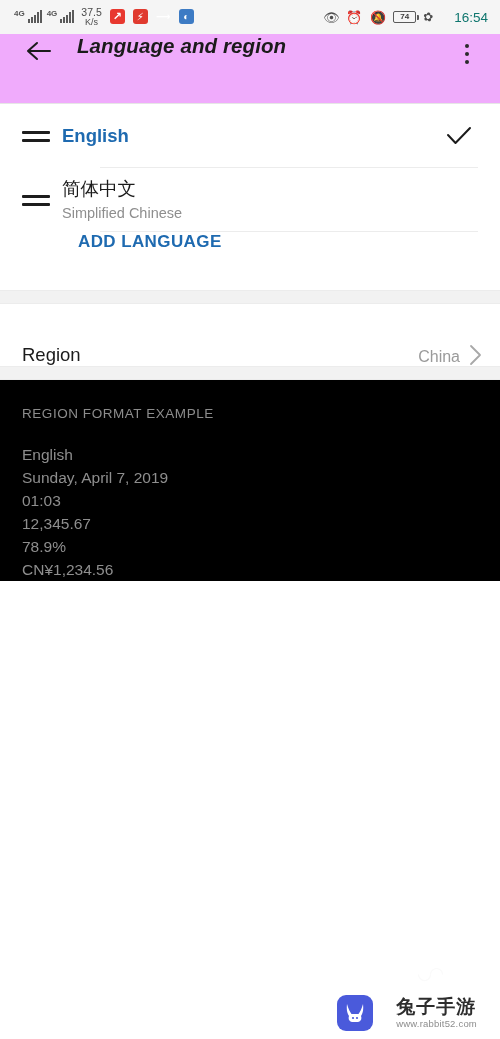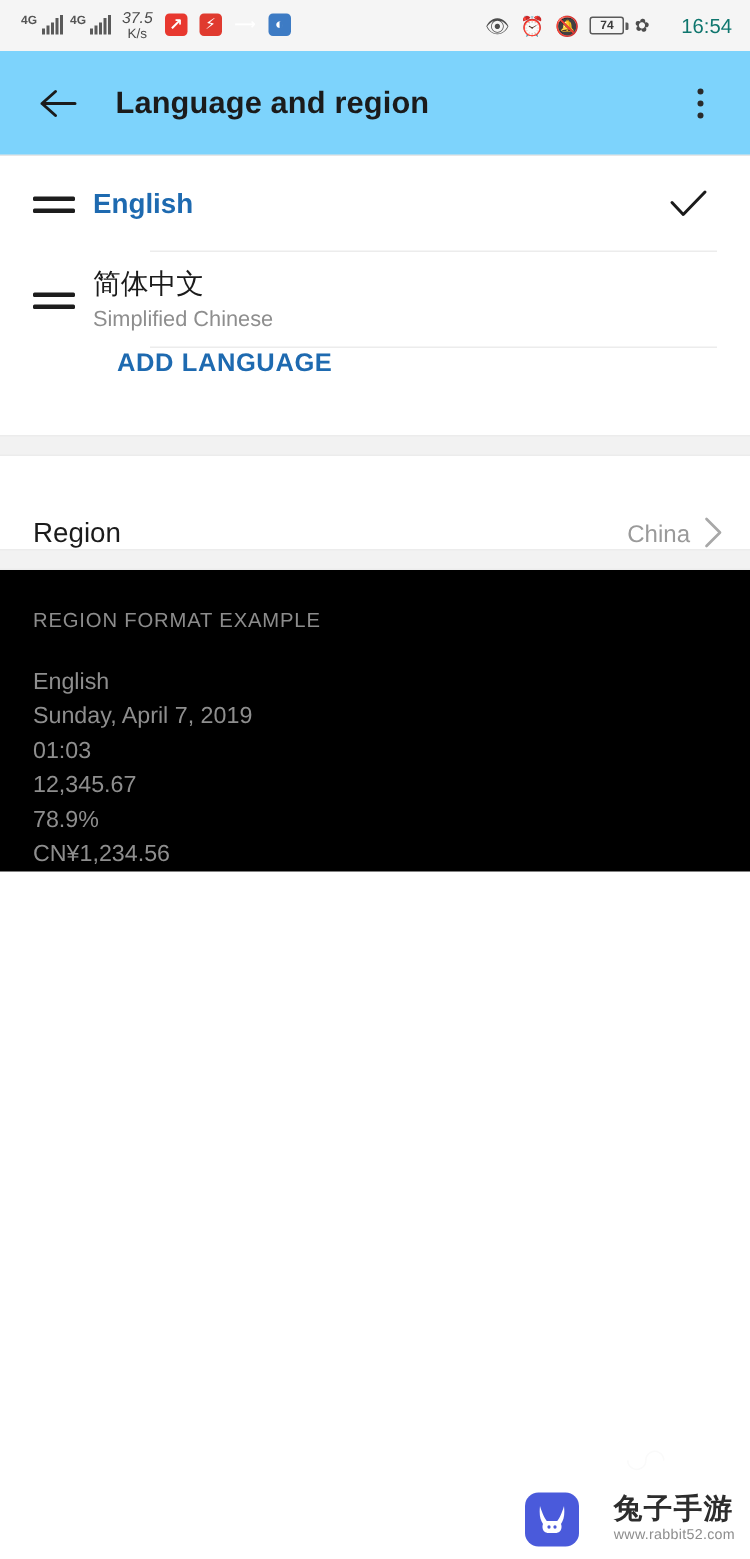--- a/index.html
+++ b/index.html
@@ -25,21 +25,21 @@
   .gen{ font-size:8px; color:#555; line-height:1; font-weight:700; transform:translateY(-5px); }
   .bars{ display:flex; align-items:flex-end; gap:1px; height:13px; }
   .bars i{ display:block; width:2px; background:#5a5a5a; }
   .bars i:nth-child(1){ height:4px; }
   .bars i:nth-child(2){ height:6px; }
   .bars i:nth-child(3){ height:8px; }
   .bars i:nth-child(4){ height:11px; }
   .bars i:nth-child(5){ height:13px; }
 
   .netspeed{ margin-left:2px; line-height:.95; text-align:center; color:#4a4a4a; }
-  .netspeed .v{ font-size:10.5px; display:block;font-style:italic; }
+  .netspeed .v{ font-size:10.5px; display:block; }
   .netspeed .u{ font-size:9px; display:block; }
 
   .appicon{ width:15px; height:15px; border-radius:3px; margin-left:3px; position:relative; overflow:hidden; }
   .appicon.red{ background:#e8382f; }
   .appicon.red2{ background:#e03a2f; }
   .appicon.blue{ background:#3d7bc4; }
   .appicon.plain{ background:transparent; }
   .appicon .gl{ position:absolute; inset:0; display:flex; align-items:center; justify-content:center;
                 color:#fff; font-size:10px; font-weight:700; }
   .arrowglyph{ color:#d8342a; font-size:13px; line-height:1; font-weight:700; }
@@ -48,23 +48,24 @@
   .battery{ width:23px; height:12px; border:1.4px solid #5a5a5a; border-radius:2px;
             position:relative; display:flex; align-items:center; justify-content:center; }
   .battery:after{ content:""; position:absolute; right:-3.5px; top:3px; width:2px; height:5px;
                   background:#5a5a5a; border-radius:0 1px 1px 0; }
   .battery span{ font-size:8px; color:#3b3b3b; font-weight:700; line-height:1; }
   .leaf{ color:#4d4d4d; font-size:12px; transform:rotate(10deg); }
   .clock{ font-size:13.5px; color:#0f766e; margin-left:14px; }
 
   
   .appbar{
-    height:70px; background:#7dd3fc;
-    display:flex; align-items:center; padding:0 16px 0 22px;
+    height:70px; background:#f0abfc;
+    display:flex; align-items:flex-start; padding:0 16px 0 22px;
     border-bottom:1px solid #e6e6e6;
+    font-style:italic;
   }
   .backbtn{ width:34px; height:34px; display:flex; align-items:center; justify-content:center; cursor:pointer; }
   .title{ font-size:20.5px; color:#1b1b1b; font-weight:700; margin-left:21px; letter-spacing:.1px; flex:1; }
   .overflow{ width:34px; height:40px; display:flex; flex-direction:column; align-items:center;
              justify-content:center; gap:4px; cursor:pointer; }
   .overflow i{ width:4px; height:4px; border-radius:50%; background:#2a2a2a; display:block; }
 
   
   .card{ background:#fff; }
   .gap{ height:14px; background:#f2f2f2; border-top:1px solid #ececec; border-bottom:1px solid #ececec; }
@@ -100,21 +101,21 @@
   .fmt-block{ padding:26px 0 0 22px; background:#000000; }
   .fmt-title{ font-size:13.5px; color:#8c8c8c; letter-spacing:.55px; }
   .fmt-lines{ margin-top:22px; }
   .fmt-lines div{ font-size:15.5px; color:#8e8e8e; line-height:23px; }
 
   
   .wm-faint{
     position:absolute; left:418px; top:963px; width:46px; height:22px;
     color:#fafafa; font-size:17px; font-weight:700; letter-spacing:-1px;
   }
-  .watermark{ position:absolute; right:10px; bottom:8px; display:flex; align-items:center; gap:23px; }
+  .watermark{ position:absolute; right:23px; bottom:8px; display:flex; align-items:center; gap:23px; }
   .wm-logo{ width:36px; height:36px; border-radius:9px; background:#4a5adb;
             display:flex; align-items:center; justify-content:center; position:relative; }
   .wm-text{ line-height:1.05; }
   .wm-cn{ font-size:19px; font-weight:700; color:#2d2d2d; letter-spacing:1px; }
   .wm-url{ font-size:9.5px; color:#8d8d8d; letter-spacing:.2px; margin-top:2px; }
 </style>
 </head>
 <body>
 
 <div class="statusbar">

